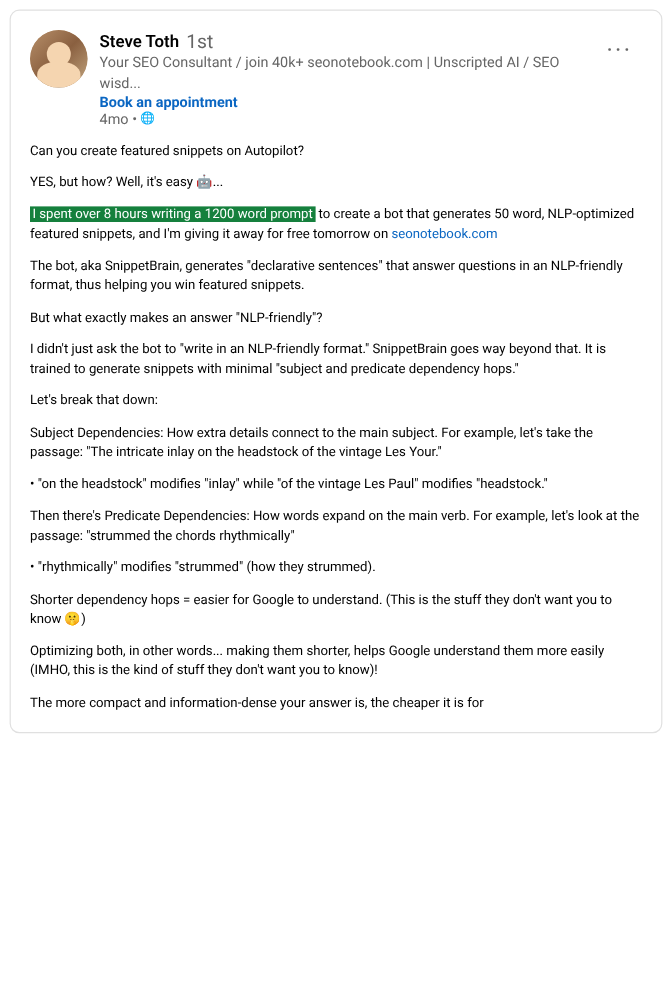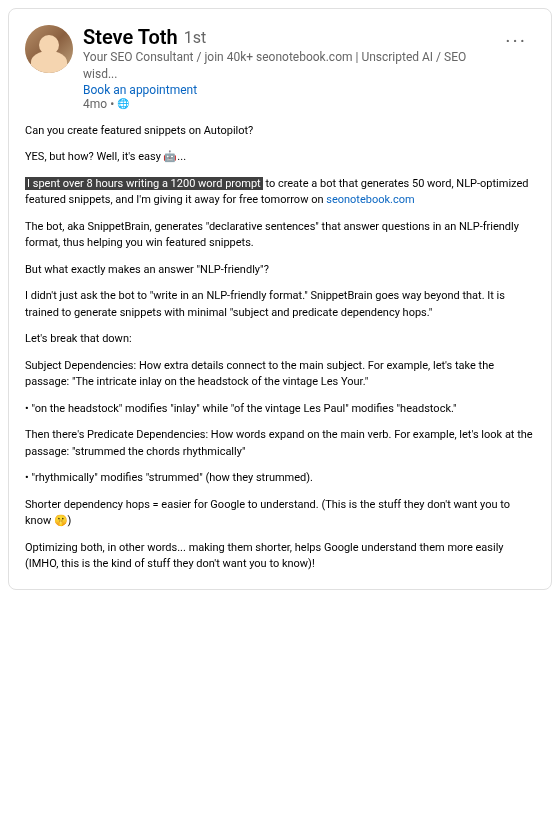--- a/index.html
+++ b/index.html
@@ -73,38 +73,38 @@
       display: flex;
       flex-direction: column;
     }
     .author-name-row {
       display: flex;
       align-items: center;
       gap: 6px;
     }
     .author-name {
       font-weight: 600;
-      font-size: 20px;
+      font-size: 14px;
       color: #000;
     }
     .connection-badge {
       font-size: 16px;
       color: #666;
     }
     .author-title {
       font-size: 12px;
       color: #666;
       line-height: 1.4;
       max-width: 430px;
     }
     .book-link {
       font-size: 12px;
       color: #0a66c2;
       text-decoration: none;
-      font-weight: 400;
+      font-weight: 700;
     }
     .post-meta {
       font-size: 12px;
       color: #666;
       display: flex;
       align-items: center;
       gap: 3px;
     }
     .globe-icon {
       font-size: 10px;
@@ -121,21 +121,21 @@
       color: #000;
       line-height: 1.5;
     }
     .post-content p {
       margin-bottom: 10px;
     }
     .post-content p:last-child {
       margin-bottom: 0;
     }
     .highlight {
-      background-color: #404040;
+      background-color: #15803d;
       color: #fff;
       padding: 0 2px;
     }
     .link {
       color: #0a66c2;
       text-decoration: none;
     }
   </style>
 </head>
 <body>
@@ -170,14 +170,15 @@
     <p>The bot, aka SnippetBrain, generates "declarative sentences" that answer questions in an NLP-friendly format, thus helping you win featured snippets.</p>
     <p>But what exactly makes an answer "NLP-friendly"?</p>
     <p>I didn't just ask the bot to "write in an NLP-friendly format." SnippetBrain goes way beyond that. It is trained to generate snippets with minimal "subject and predicate dependency hops."</p>
     <p>Let's break that down:</p>
     <p>Subject Dependencies: How extra details connect to the main subject. For example, let's take the passage: "The intricate inlay on the headstock of the vintage Les Your."</p>
     <p>• "on the headstock" modifies "inlay" while "of the vintage Les Paul" modifies "headstock."</p>
     <p>Then there's Predicate Dependencies: How words expand on the main verb. For example, let's look at the passage: "strummed the chords rhythmically"</p>
     <p>• "rhythmically" modifies "strummed" (how they strummed).</p>
     <p>Shorter dependency hops = easier for Google to understand. (This is the stuff they don't want you to know 🤫)</p>
     <p>Optimizing both, in other words... making them shorter, helps Google understand them more easily (IMHO, this is the kind of stuff they don't want you to know)!</p>
+    <p>The more compact and information-dense your answer is, the cheaper it is for</p>
   </div>
 </div>
 
 </body></html>

